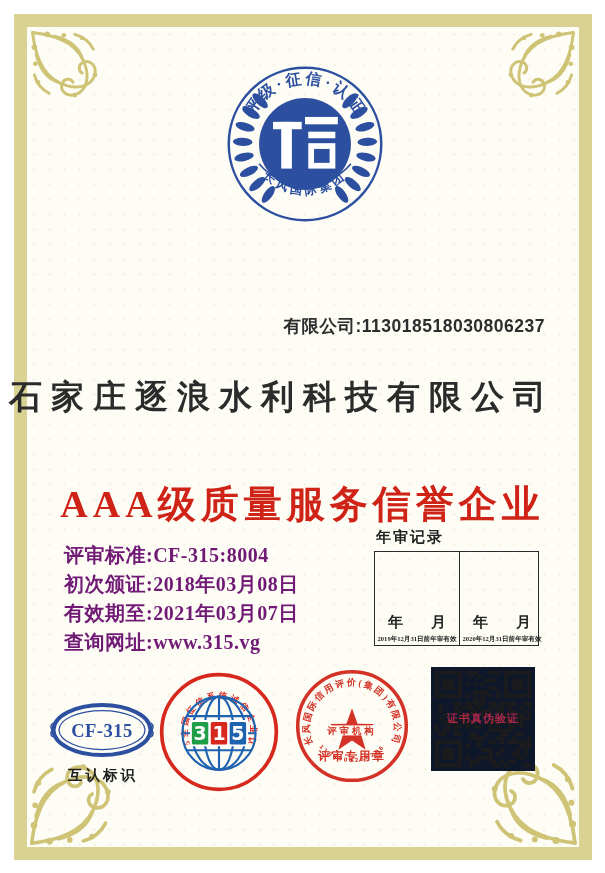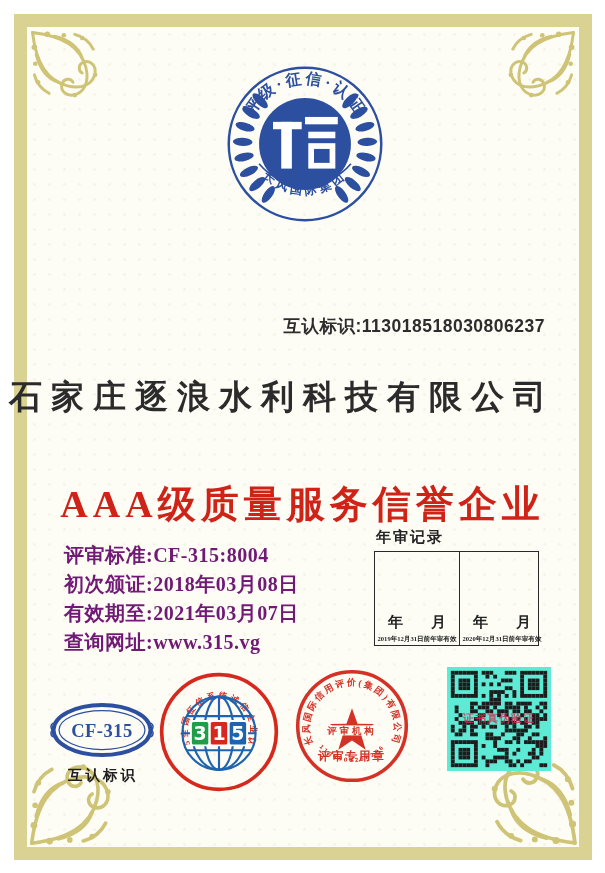--- a/index.html
+++ b/index.html
@@ -67,21 +67,21 @@
   .review-note{font-size:7px;font-weight:700;margin-bottom:1px;white-space:nowrap;transform:scale(0.94);}
 
   .cf315{position:absolute;left:49px;top:700px;width:106px;height:60px;}
   .cf315-caption{
     position:absolute;left:50px;top:766px;width:106px;text-align:center;
     font-family:"Liberation Serif","DejaVu Serif",serif;
     font-size:14.5px;font-weight:700;color:#1e1e1e;letter-spacing:3px;
   }
   .globe{position:absolute;left:158px;top:671px;width:122px;height:122px;}
   .seal{position:absolute;left:293px;top:667px;width:118px;height:118px;opacity:0.95;}
-  .qr-wrap{position:absolute;left:447px;top:667px;width:104px;height:104px;background:#5eead4;}
+  .qr-wrap{position:absolute;left:431px;top:667px;width:104px;height:104px;background:#0f172a;}
   .qr-overlay{
     position:absolute;left:0;top:44px;width:104px;text-align:center;
     font-size:11px;font-weight:700;color:rgba(208,45,80,0.8);letter-spacing:1px;
     font-family:"Liberation Serif","DejaVu Serif",serif;white-space:nowrap;
   }
   .qr-caption{
     position:absolute;left:408px;top:774px;width:150px;text-align:center;
     font-family:"Liberation Serif","DejaVu Serif",serif;
     font-size:14.5px;font-weight:700;color:#1e1e1e;letter-spacing:1.5px;
   }
@@ -167,21 +167,21 @@
     <circle cx="100" cy="100" r="56" fill="#2c4fa0"></circle>
     <g fill="#ffffff">
       <rect x="61" y="73" width="35" height="9"></rect>
       <rect x="71" y="73" width="13" height="57"></rect>
       <rect x="100" y="67" width="40" height="9"></rect>
       <rect x="104" y="85" width="33" height="8"></rect>
       <rect x="107.5" y="102.5" width="26" height="24" fill="none" stroke="#ffffff" stroke-width="7"></rect>
     </g>
   </svg>
 
-  <div class="credit-code">互认标识:113018518030806237</div>
+  <div class="credit-code">有限公司:113018518030806237</div>
   <div class="company">石家庄逐浪水利科技有限公司</div>
   <div class="award">AAA级质量服务信誉企业</div>
 
   <div class="details">
     <div>评审标准:CF-315:8004</div>
     <div>初次颁证:2018年03月08日</div>
     <div>有效期至:2021年03月07日</div>
     <div>查询网址:www.315.vg</div>
   </div>
 

